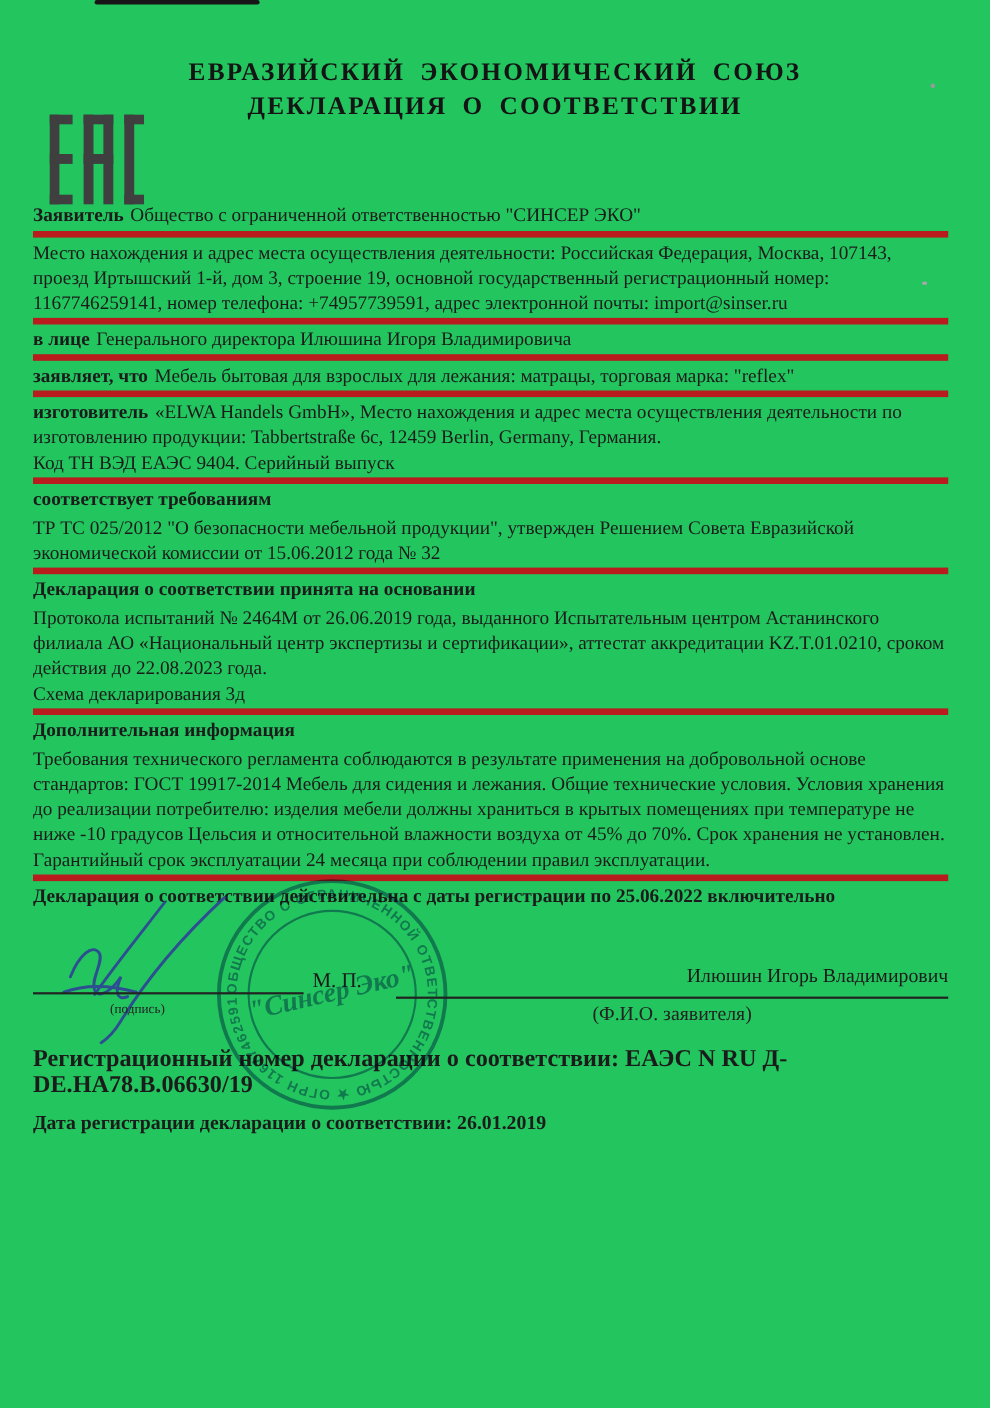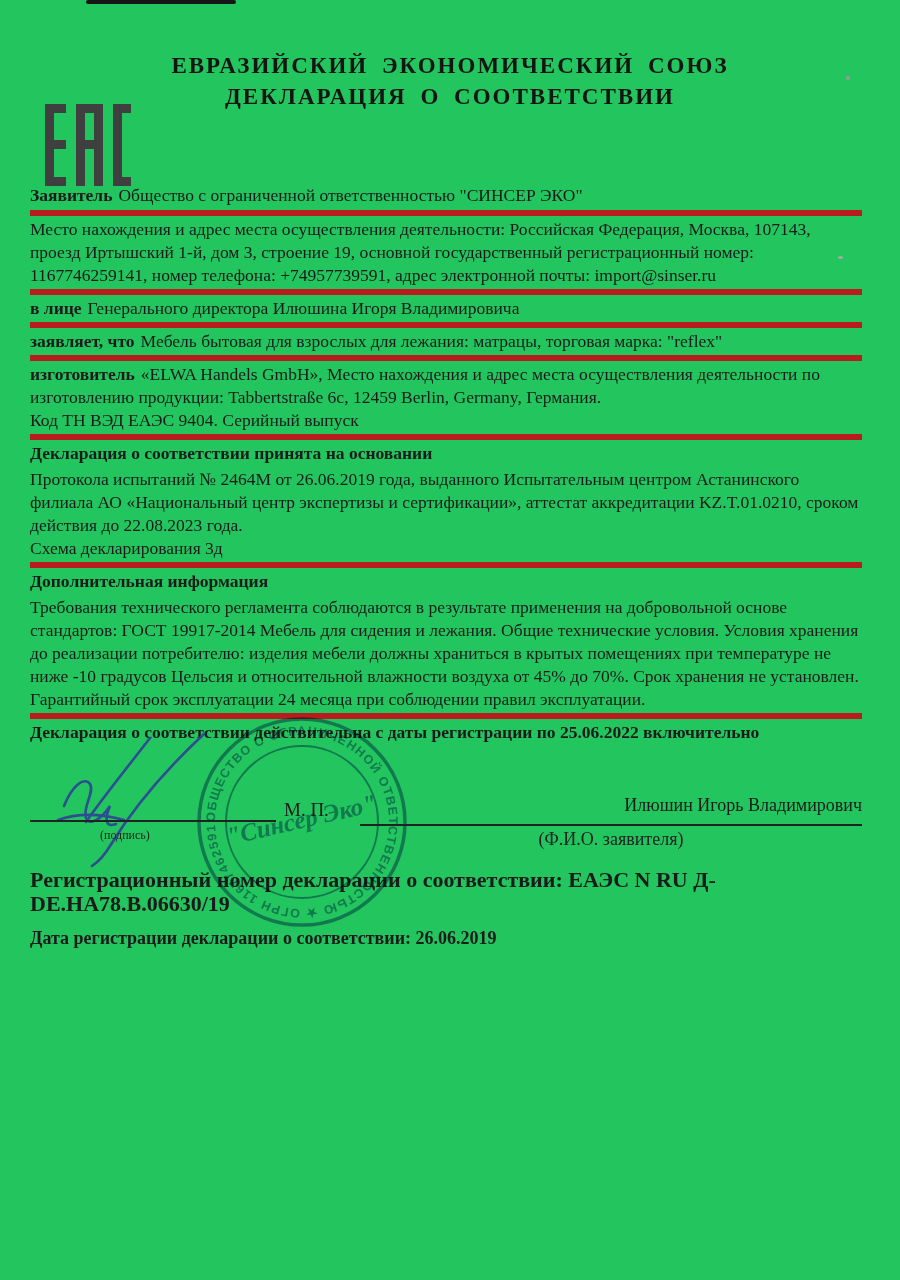--- a/index.html
+++ b/index.html
@@ -98,20 +98,24 @@
 
     <div class="row">
       <span class="lbl">заявляет, что</span><span>Мебель бытовая для взрослых для лежания: матрацы, торговая марка: "reflex"</span>
     </div>
 
     <div class="row">
       <span class="lbl">изготовитель</span><span>«ELWA Handels GmbH», Место нахождения и адрес места осуществления деятельности по изготовлению продукции: Tabbertstraße 6c, 12459 Berlin,  Germany,  Германия.</span>
       <div>Код ТН ВЭД ЕАЭС 9404. Серийный выпуск</div>
     </div>
 
+    <div class="row">
+      <div class="heading">соответствует требованиям</div>
+      <div class="para">ТР ТС 025/2012 "О безопасности мебельной продукции", утвержден Решением Совета Евразийской экономической комиссии от 15.06.2012 года № 32</div>
+    </div>
 
     <div class="row">
       <div class="heading">Декларация о соответствии принята на основании</div>
       <div class="para">Протокола испытаний № 2464М  от 26.06.2019 года, выданного Испытательным центром Астанинского филиала АО «Национальный центр экспертизы и сертификации», аттестат аккредитации KZ.T.01.0210, сроком действия до 22.08.2023 года.</div>
       <div>Схема декларирования 3д</div>
     </div>
 
     <div class="row">
       <div class="heading">Дополнительная информация</div>
       <div class="para">Требования технического регламента соблюдаются в результате применения на добровольной основе стандартов: ГОСТ 19917-2014 Мебель для сидения и лежания. Общие технические условия. Условия хранения до реализации потребителю: изделия мебели должны храниться в крытых помещениях при температуре не ниже -10 градусов Цельсия и относительной влажности воздуха от 45% до 70%. Срок хранения не установлен. Гарантийный срок эксплуатации 24 месяца при соблюдении правил эксплуатации.</div>
@@ -152,16 +156,16 @@
       <div class="sign-caption-1">(подпись)</div>
 
       <div class="mp">М. П.</div>
 
       <div class="declarant-name">Илюшин Игорь Владимирович</div>
       <div class="sign-line-2"></div>
       <div class="sign-caption-2">(Ф.И.О. заявителя)</div>
     </div>
 
     <div class="reg-line">Регистрационный номер декларации о соответствии: ЕАЭС N RU Д-DE.НА78.В.06630/19</div>
-    <div class="date-line">Дата регистрации декларации о соответствии: 26.06.2019</div>
+    <div class="date-line">Дата регистрации декларации о соответствии: 26.01.2019</div>
 
   </div>
 </div>
 
 </body></html>

